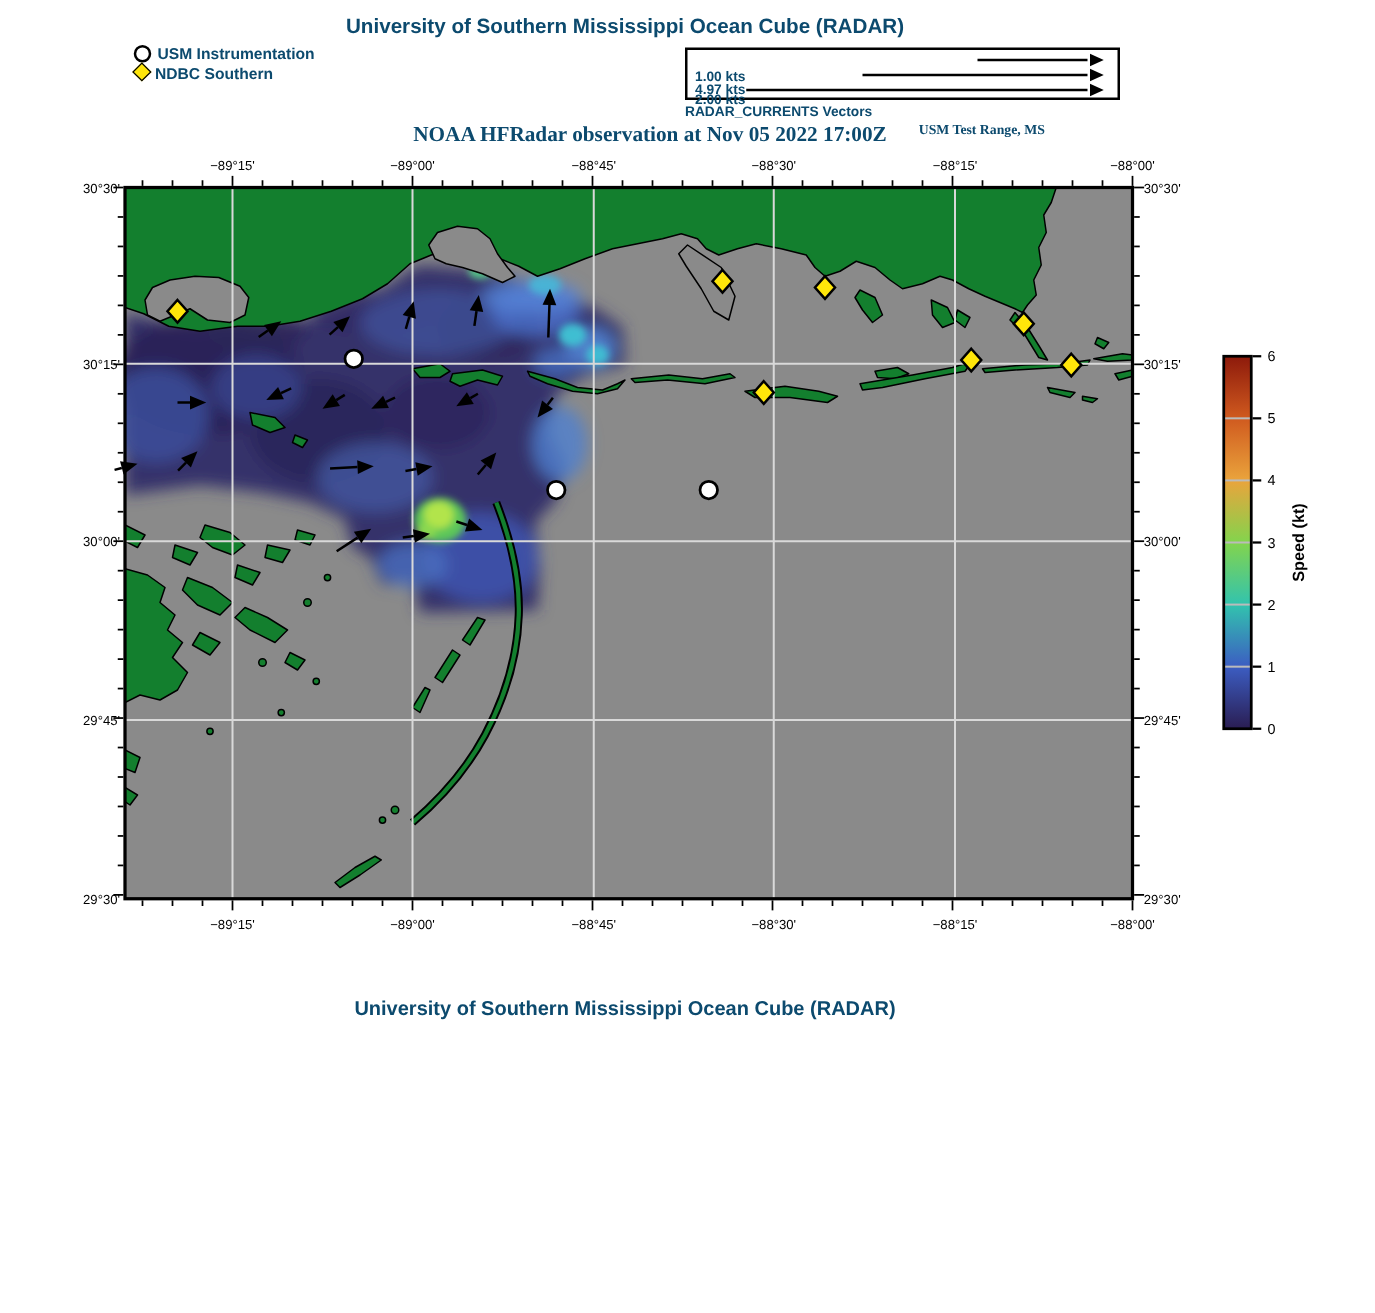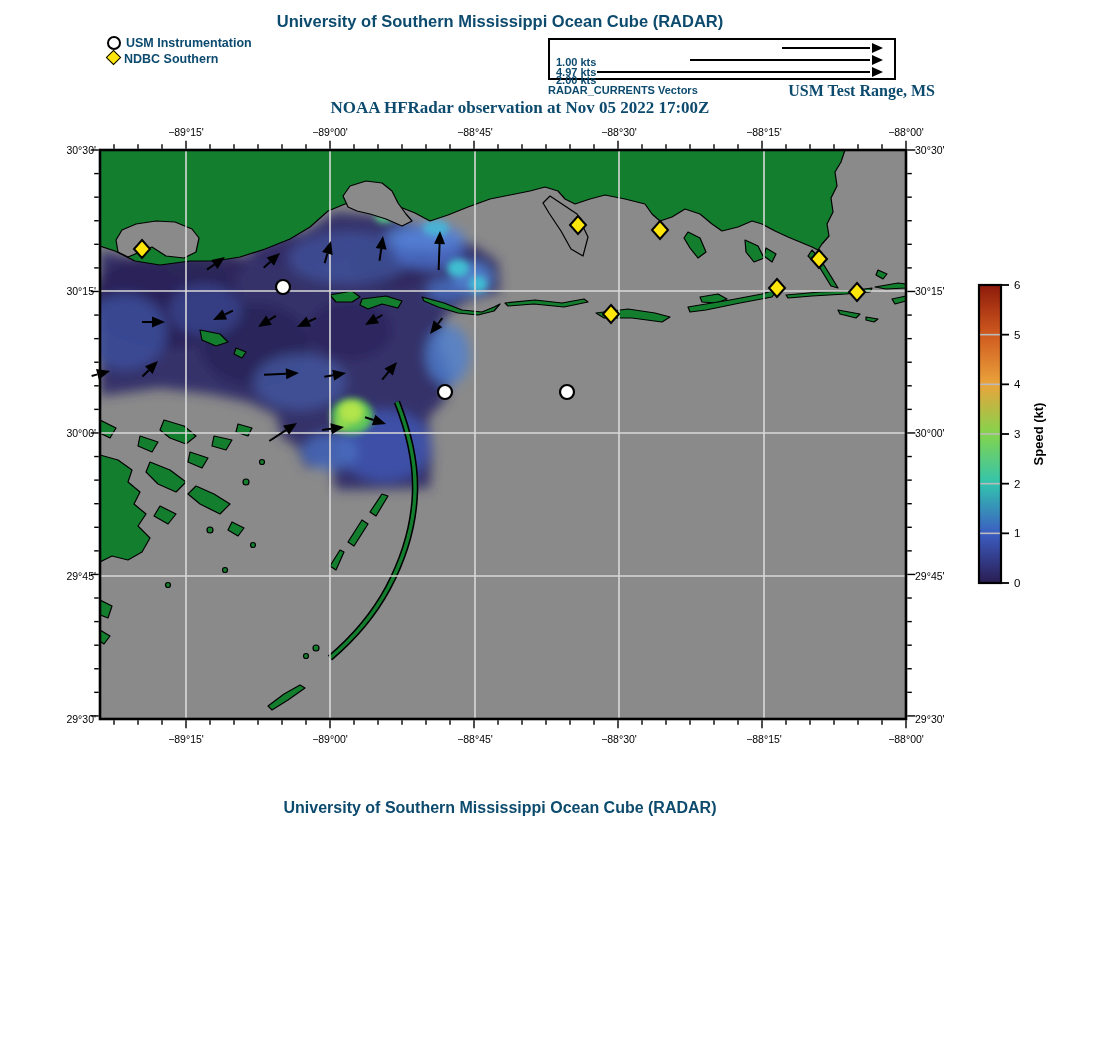--- a/index.html
+++ b/index.html
@@ -3,22 +3,22 @@
 <meta charset="utf-8">
 <style>
   html,body{margin:0;padding:0;background:#fff;}
   .page{position:relative;width:1100px;height:1050px;background:#ffffff;overflow:hidden;
         font-family:"Liberation Sans",sans-serif;color:#0c4a6e;}
   .title-band{position:absolute;left:0;width:1000px;text-align:center;font-weight:bold;}
   #top-title{top:12px;font-size:16.5px;}
   #bottom-title{top:799px;font-size:16px;}
   #subtitle{position:absolute;left:0;top:98px;width:1000px;text-align:center;
             font-family:"Liberation Serif",serif;font-weight:bold;font-size:17px;margin-left:20px;}
-  #corner-label{position:absolute;left:735px;top:82px;width:200px;text-align:right;
-                font-family:"Liberation Serif",serif;font-weight:bold;font-size:16px;}
+  #corner-label{position:absolute;left:735px;top:98px;width:200px;text-align:left;
+                font-family:"Liberation Serif",serif;font-weight:bold;font-size:11px;}
   .legend{position:absolute;left:107px;top:36px;}
   .legend-row{display:flex;align-items:flex-start;height:16px;font-weight:bold;font-size:12.5px;}
   .sym{display:inline-block;margin-right:5px;}
   .sym-circle{width:10px;height:10px;border:2px solid #000;border-radius:50%;background:#fff;}
   .sym-diamond{width:9px;height:9px;border:1.6px solid #000;background:#ffe60a;transform:rotate(45deg);margin-left:1px;}
   .scalebox{position:absolute;left:548px;top:38px;width:344px;height:38px;border:2px solid #000;background:#fff;}
   .scalerow{position:absolute;left:6px;height:12px;font-weight:bold;font-size:11px;line-height:11px;}
   .scaleline{position:absolute;height:2px;background:#000;}
   .scalehead{position:absolute;width:0;height:0;border-left:11px solid #000;
              border-top:5px solid transparent;border-bottom:5px solid transparent;}

